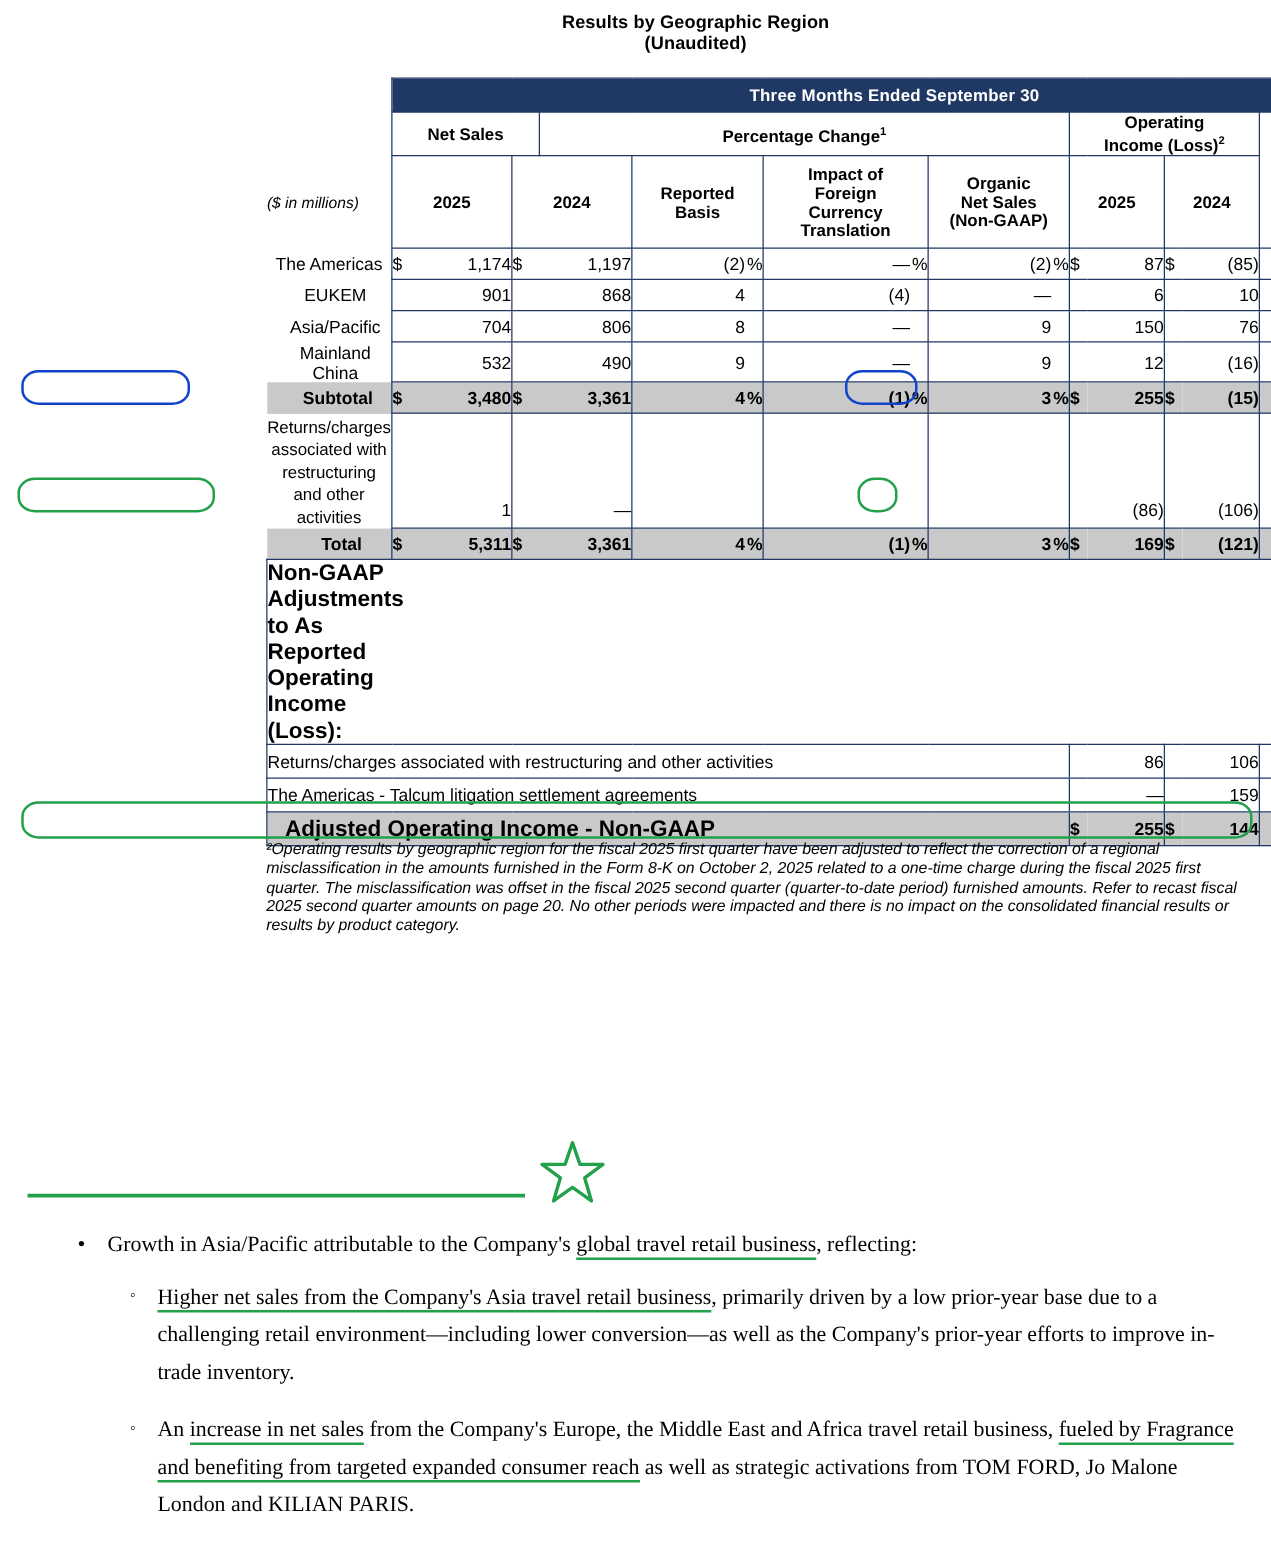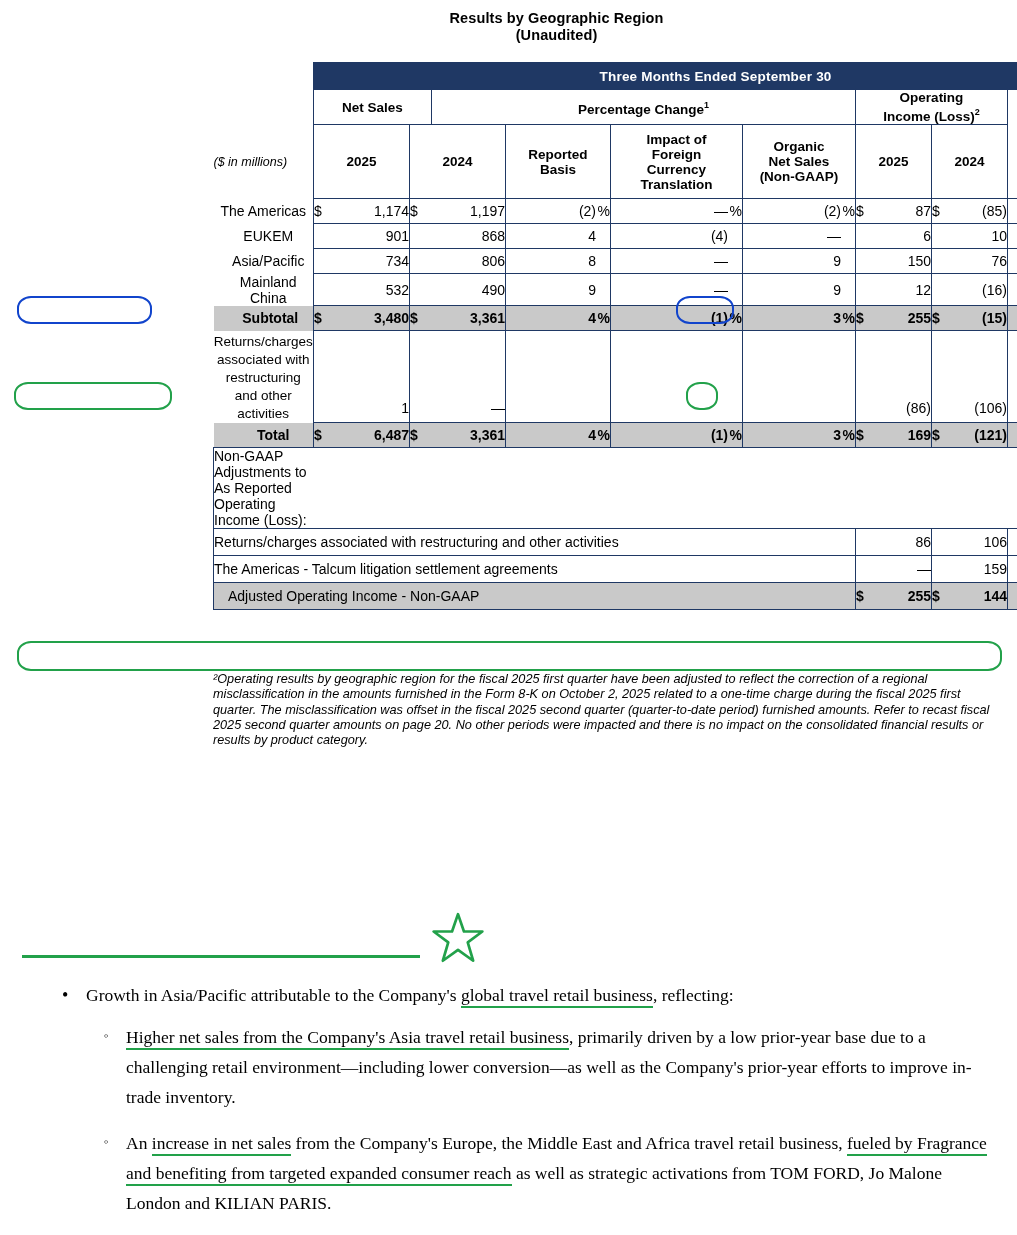--- a/index.html
+++ b/index.html
@@ -121,22 +121,22 @@
   .midrow td { height: 24px; }
 
   .label-left-plain {
     text-align: left;
     font-size: 14px;
     padding: 2px 4px;
     font-family: "Liberation Sans", sans-serif;
   }
   .section-label {
     text-align: left;
-    font-weight: normal;
-    font-size: 14px;
+    font-weight: bold;
+    font-size: 18px;
     padding: 3px 4px;
     font-family: "Liberation Sans", sans-serif;
   }
 
   
   .hl {
     position: absolute;
     border: 2.5px solid;
     border-radius: 14px/12px;
     pointer-events: none;
@@ -315,21 +315,21 @@
         <td class="cur"></td>
         <td class="num nocurleft">6</td>
         <td class="cur"></td>
         <td class="num nocurleft">10</td>
         <td class="pct-cell"><span class="ps"></span></td>
       </tr>
 
       <tr class="midrow">
         <td class="row-label" style="padding-left:10px">Asia/Pacific</td>
         <td class="cur"></td>
-        <td class="num nocurleft">734</td>
+        <td class="num nocurleft">704</td>
         <td class="cur"></td>
         <td class="num nocurleft">806</td>
         <td class="pct-cell"><span class="pv">8</span><span class="ps"></span></td>
         <td class="pct-cell"><span class="pv">—</span><span class="ps"></span></td>
         <td class="pct-cell"><span class="pv">9</span><span class="ps"></span></td>
         <td class="cur"></td>
         <td class="num nocurleft">150</td>
         <td class="cur"></td>
         <td class="num nocurleft">76</td>
         <td class="pct-cell"><span class="ps"></span></td>
@@ -379,21 +379,21 @@
         <td class="cur"></td>
         <td class="num nocurleft" style="vertical-align:bottom; padding-bottom:6px">(86)</td>
         <td class="cur"></td>
         <td class="num nocurleft" style="vertical-align:bottom; padding-bottom:6px">(106)</td>
         <td class="pct-cell"></td>
       </tr>
 
       <tr class="midrow shade bold">
         <td class="row-label bold shade" style="padding-left:20px">Total</td>
         <td class="cur bold">$</td>
-        <td class="num nocurleft bold">6,487</td>
+        <td class="num nocurleft bold">5,311</td>
         <td class="cur bold">$</td>
         <td class="num nocurleft bold">3,361</td>
         <td class="pct-cell bold"><span class="pv">4</span><span class="ps">%</span></td>
         <td class="pct-cell bold"><span class="pv">(1)</span><span class="ps">%</span></td>
         <td class="pct-cell bold"><span class="pv">3</span><span class="ps">%</span></td>
         <td class="cur bold">$</td>
         <td class="num nocurleft bold">169</td>
         <td class="cur bold">$</td>
         <td class="num nocurleft bold">(121)</td>
         <td class="pct-cell bold"></td>

